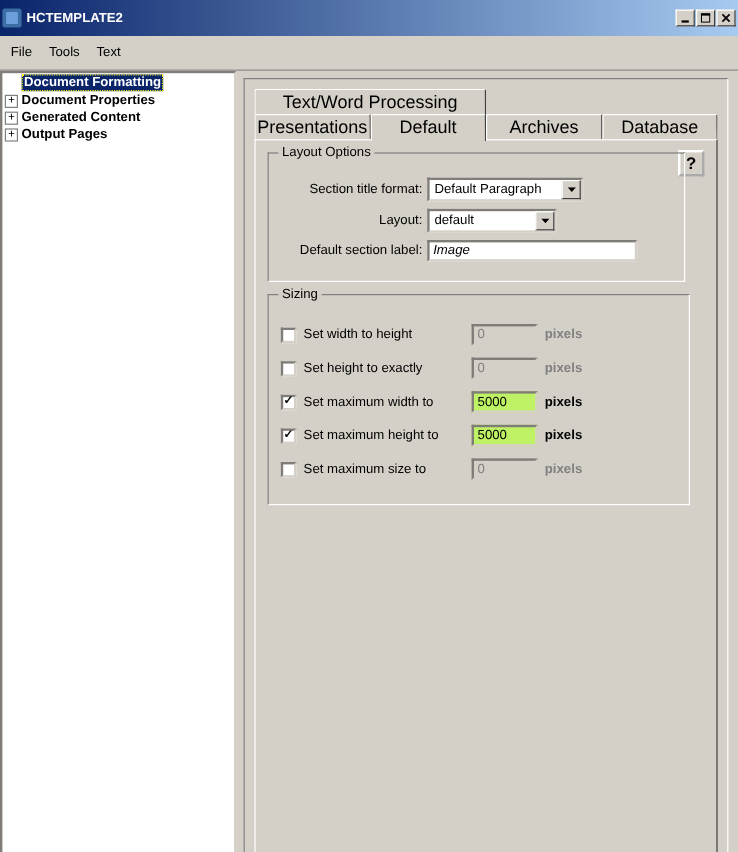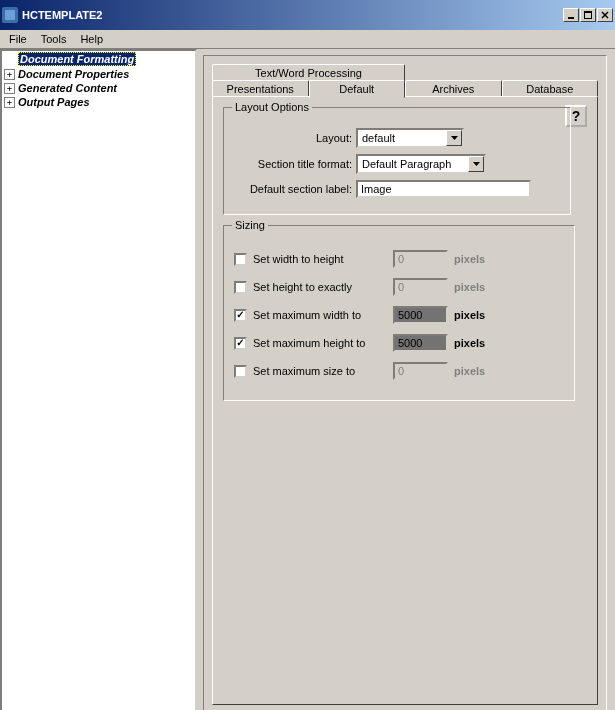--- a/index.html
+++ b/index.html
@@ -8,69 +8,69 @@
 
 .titlebar { display: flex; align-items: center; height: 30px; background: linear-gradient(to right, #0a246a, #a6caf0); color: #fff; padding: 0 2px; }
 .titlebar .app-icon { width: 16px; height: 16px; margin-right: 4px; background: #3a6ea5; border-radius: 2px; position: relative; }
 .titlebar .app-icon::after { content: ""; position: absolute; inset: 3px; background: #6b9edb; border-radius: 1px; }
 .titlebar .title { font-weight: bold; flex: 1; }
 .title-buttons { display: flex; gap: 1px; }
 .title-btn { width: 16px; height: 14px; background: #d4d0c8; border: 1px solid; border-color: #fff #404040 #404040 #fff; display: flex; align-items: center; justify-content: center; font-size: 10px; font-family: Arial; cursor: pointer; }
 .title-btn svg { display: block; }
 
 
-.menubar { display: flex; height: 19px; align-items: center; padding: 0 2px; background: #d4d0c8; border-bottom: 1px solid #808080; }
+.menubar { display: flex; height: 29px; align-items: center; padding: 0 2px; background: #d4d0c8; border-bottom: 1px solid #808080; }
 .menu-item { padding: 2px 7px; cursor: default; }
 
 
 .main-container { display: flex; height: calc(710px - 20px - 19px); }
 .left-pane { width: 197px; background: #fff; border: 2px inset #d4d0c8; margin: 0; overflow: auto; }
 .tree-item { display: flex; align-items: center; padding: 1px 2px; cursor: default; }
 .tree-expand { width: 11px; height: 11px; border: 1px solid #808080; display: flex; align-items: center; justify-content: center; margin-right: 3px; font-size: 9px; line-height: 1; color: #000; background: #fff; font-family: monospace; }
 .tree-none { width: 11px; height: 11px; margin-right: 3px; }
-.tree-label { font-weight: bold; color: #000; font-style: italic; }
+.tree-label { font-weight: bold; color: #000; }
 .tree-label.selected { background: #0a246a; color: #fff; padding: 0 1px; border: 1px dotted #ff0; }
 
 
 .right-pane { flex: 1; background: #d4d0c8; padding: 6px 8px 6px 6px; }
 .right-inner { border: 1px solid; border-color: #808080 #fff #fff #808080; height: 100%; padding: 8px; display: flex; flex-direction: column; }
 
 
 .tab-rows { margin-bottom: 0; }
 .tab-row { display: flex; }
-.tab { background: #d4d0c8; border: 1px solid; border-color: #fff #404040 #808080 #fff; border-bottom: none; padding: 2px 0; text-align: center; cursor: default; position: relative; border-radius: 2px 2px 0 0; font-size: 11px; }
+.tab { background: #d4d0c8; border: 1px solid; border-color: #fff #404040 #808080 #fff; border-bottom: none; padding: 2px 0; text-align: center; cursor: default; position: relative; border-radius: 2px 2px 0 0; font-size: 15px; }
 .tab-row.upper .tab { width: 50%; }
 .tab-row.lower .tab { width: 25%; }
 .tab.active { background: #d4d0c8; border-bottom: 1px solid #d4d0c8; margin-bottom: -1px; z-index: 2; }
 .tab-row.lower { margin-top: -1px; align-items: flex-end; }
 
 .tab-content { border: 1px solid; border-color: #fff #404040 #404040 #fff; flex: 1; padding: 10px; margin-top: -1px; position: relative; }
 
 
 .groupbox { border: 1px solid; border-color: #808080 #fff #fff #808080; position: relative; padding: 14px 10px 10px; margin-bottom: 10px; }
 .groupbox-label { position: absolute; top: -7px; left: 8px; background: #d4d0c8; padding: 0 3px; z-index: 1; }
 
 
 .help-btn { position: absolute; right: 10px; top: 8px; width: 22px; height: 22px; background: #d4d0c8; border: 2px outset #fff; font-weight: bold; font-size: 14px; display: flex; align-items: center; justify-content: center; cursor: pointer; }
 
 
 .form-row { display: flex; align-items: center; margin: 6px 0; }
 .form-row label.right-align { text-align: right; width: 118px; margin-right: 4px; }
-.text-input { height: 18px; background: #fff; border: 2px inset #d4d0c8; padding: 0 3px; font-size: 11px; }
+.text-input { height: 18px; background: #fff; border: 2px inset #d4d0c8; padding: 0 3px; font-size: 11px; font-style: italic; }
 .text-input:disabled { background: #d4d0c8; color: #808080; }
 .select-wrap { display: inline-flex; height: 20px; border: 2px inset #d4d0c8; background: #fff; align-items: center; }
 .select-wrap span { flex: 1; padding: 0 4px; }
 .select-btn { width: 16px; height: 16px; background: #d4d0c8; border: 1px solid; border-color: #fff #404040 #404040 #fff; display: flex; align-items: center; justify-content: center; margin: 0; }
 
 
 .sz-row { display: flex; align-items: center; margin: 10px 0; }
 .checkbox { width: 13px; height: 13px; background: #fff; border: 2px inset #d4d0c8; margin-right: 6px; display: flex; align-items: center; justify-content: center; cursor: pointer; flex-shrink: 0; }
 .checkbox.checked::after { content: "✓"; font-size: 10px; font-weight: bold; color: #000; line-height: 1; }
 .sz-label { width: 140px; }
-.sz-input { width: 55px; height: 18px; background: #737373; border: 2px inset #d4d0c8; padding: 0 3px; margin-right: 6px; }
+.sz-input { width: 55px; height: 18px; background: #bef264; border: 2px inset #d4d0c8; padding: 0 3px; margin-right: 6px; }
 .sz-input.dis { background: #d4d0c8; color: #808080; }
 .sz-unit { color: #000; font-weight: bold; }
 .sz-unit.dis { color: #808080; }
 </style>
 </head>
 <body>
 
 <div class="titlebar">
   <div class="app-icon"></div>
   <div class="title">HCTEMPLATE2</div>
@@ -90,21 +90,21 @@
         <svg width="8" height="8">
           <path d="M1 1 L7 7 M7 1 L1 7" stroke="#000" stroke-width="1.5"></path>
         </svg>
       </div>
   </div>
 </div>
 
 <div class="menubar">
   <div class="menu-item">File</div>
   <div class="menu-item">Tools</div>
-  <div class="menu-item">Help</div>
+  <div class="menu-item">Text</div>
 </div>
 
 <div class="main-container">
 
   <div class="left-pane">
     <div class="tree-item">
       <span class="tree-none"></span>
       <span class="tree-label selected">Document Formatting</span>
     </div>
     <div class="tree-item">
@@ -134,46 +134,46 @@
           <div class="tab">Archives</div>
           <div class="tab">Database</div>
         </div>
       </div>
 
       <div class="tab-content">
         <div class="help-btn">?</div>
 
         <div class="groupbox" style="margin-right:16px;">
           <span class="groupbox-label">Layout Options</span>
+
+          <div class="form-row">
+            <label class="right-align">Section title format:</label>
+            <div class="select-wrap" style="width:130px;">
+              <span>Default Paragraph</span>
+              <div class="select-btn">
+                  <svg width="7" height="4">
+                    <path d="M0 0 L7 0 L3.5 4 Z" fill="#000"></path>
+                  </svg>
+                </div>
+            </div>
+          </div>
 
           <div class="form-row">
             <label class="right-align">Layout:</label>
             <div class="select-wrap" style="width:108px;">
               <span>default</span>
               <div class="select-btn">
                   <svg width="7" height="4">
                     <path d="M0 0 L7 0 L3.5 4 Z" fill="#000"></path>
                   </svg>
                 </div>
             </div>
           </div>
 
           <div class="form-row">
-            <label class="right-align">Section title format:</label>
-            <div class="select-wrap" style="width:130px;">
-              <span>Default Paragraph</span>
-              <div class="select-btn">
-                  <svg width="7" height="4">
-                    <path d="M0 0 L7 0 L3.5 4 Z" fill="#000"></path>
-                  </svg>
-                </div>
-            </div>
-          </div>
-
-          <div class="form-row">
             <label class="right-align">Default section label:</label>
             <input class="text-input" style="width: 175px;" value="Image">
           </div>
         </div>
 
         <div class="groupbox" style="margin-right:12px;">
           <span class="groupbox-label">Sizing</span>
 
           <div class="sz-row">
             <div class="checkbox"></div>

